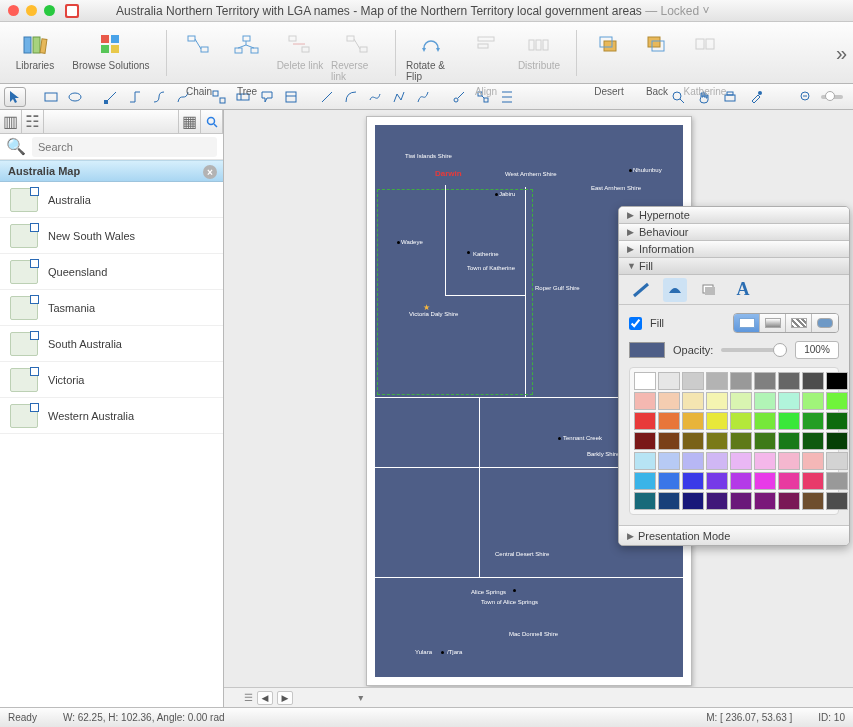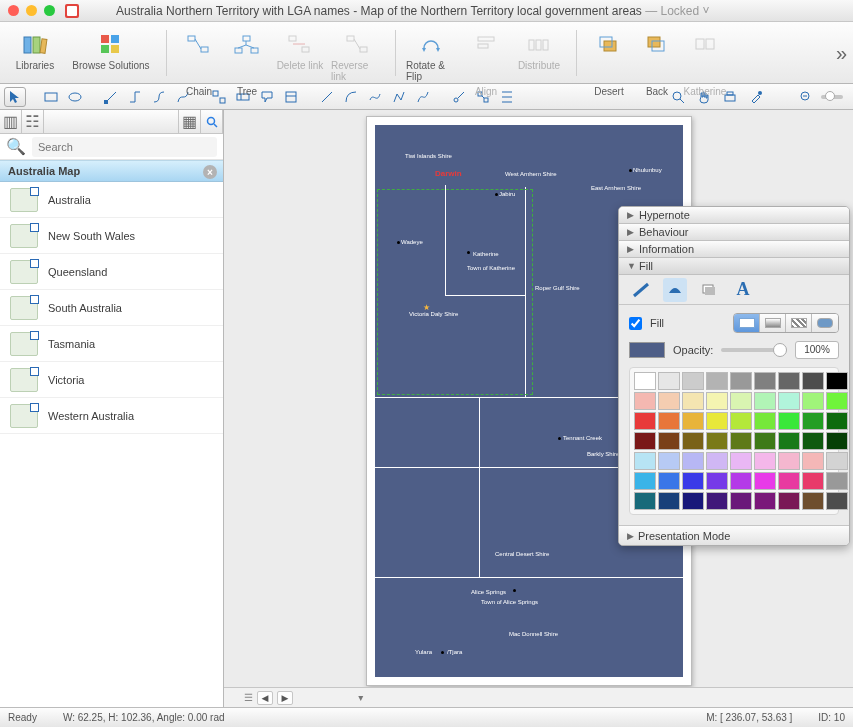--- a/index.html
+++ b/index.html
@@ -409,25 +409,25 @@
       <div class="sb-item">
           <div class="thumb"></div>
           <span>New South Wales</span>
         </div>
       <div class="sb-item">
           <div class="thumb"></div>
           <span>Queensland</span>
         </div>
       <div class="sb-item">
           <div class="thumb"></div>
-          <span>South Australia</span>
+          <span>Tasmania</span>
         </div>
       <div class="sb-item">
           <div class="thumb"></div>
-          <span>Tasmania</span>
+          <span>South Australia</span>
         </div>
       <div class="sb-item">
           <div class="thumb"></div>
           <span>Victoria</span>
         </div>
       <div class="sb-item">
           <div class="thumb"></div>
           <span>Western Australia</span>
         </div>
     </div>

